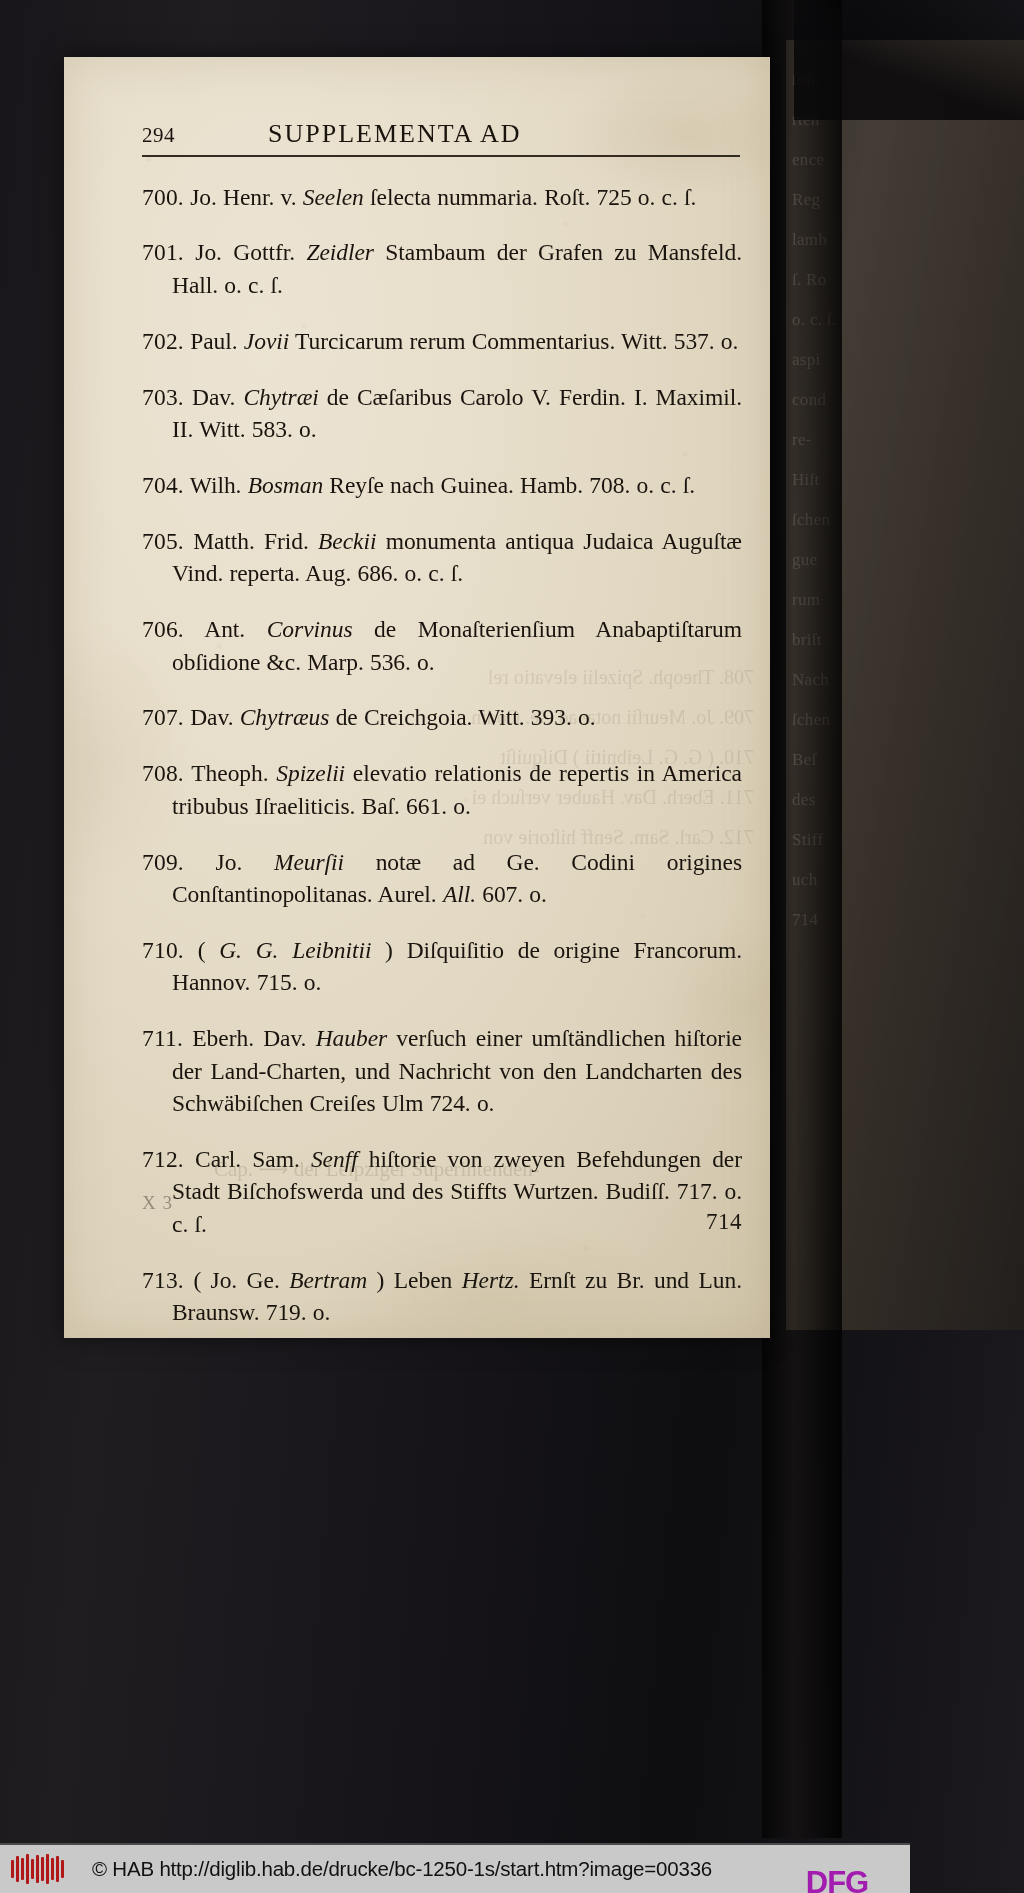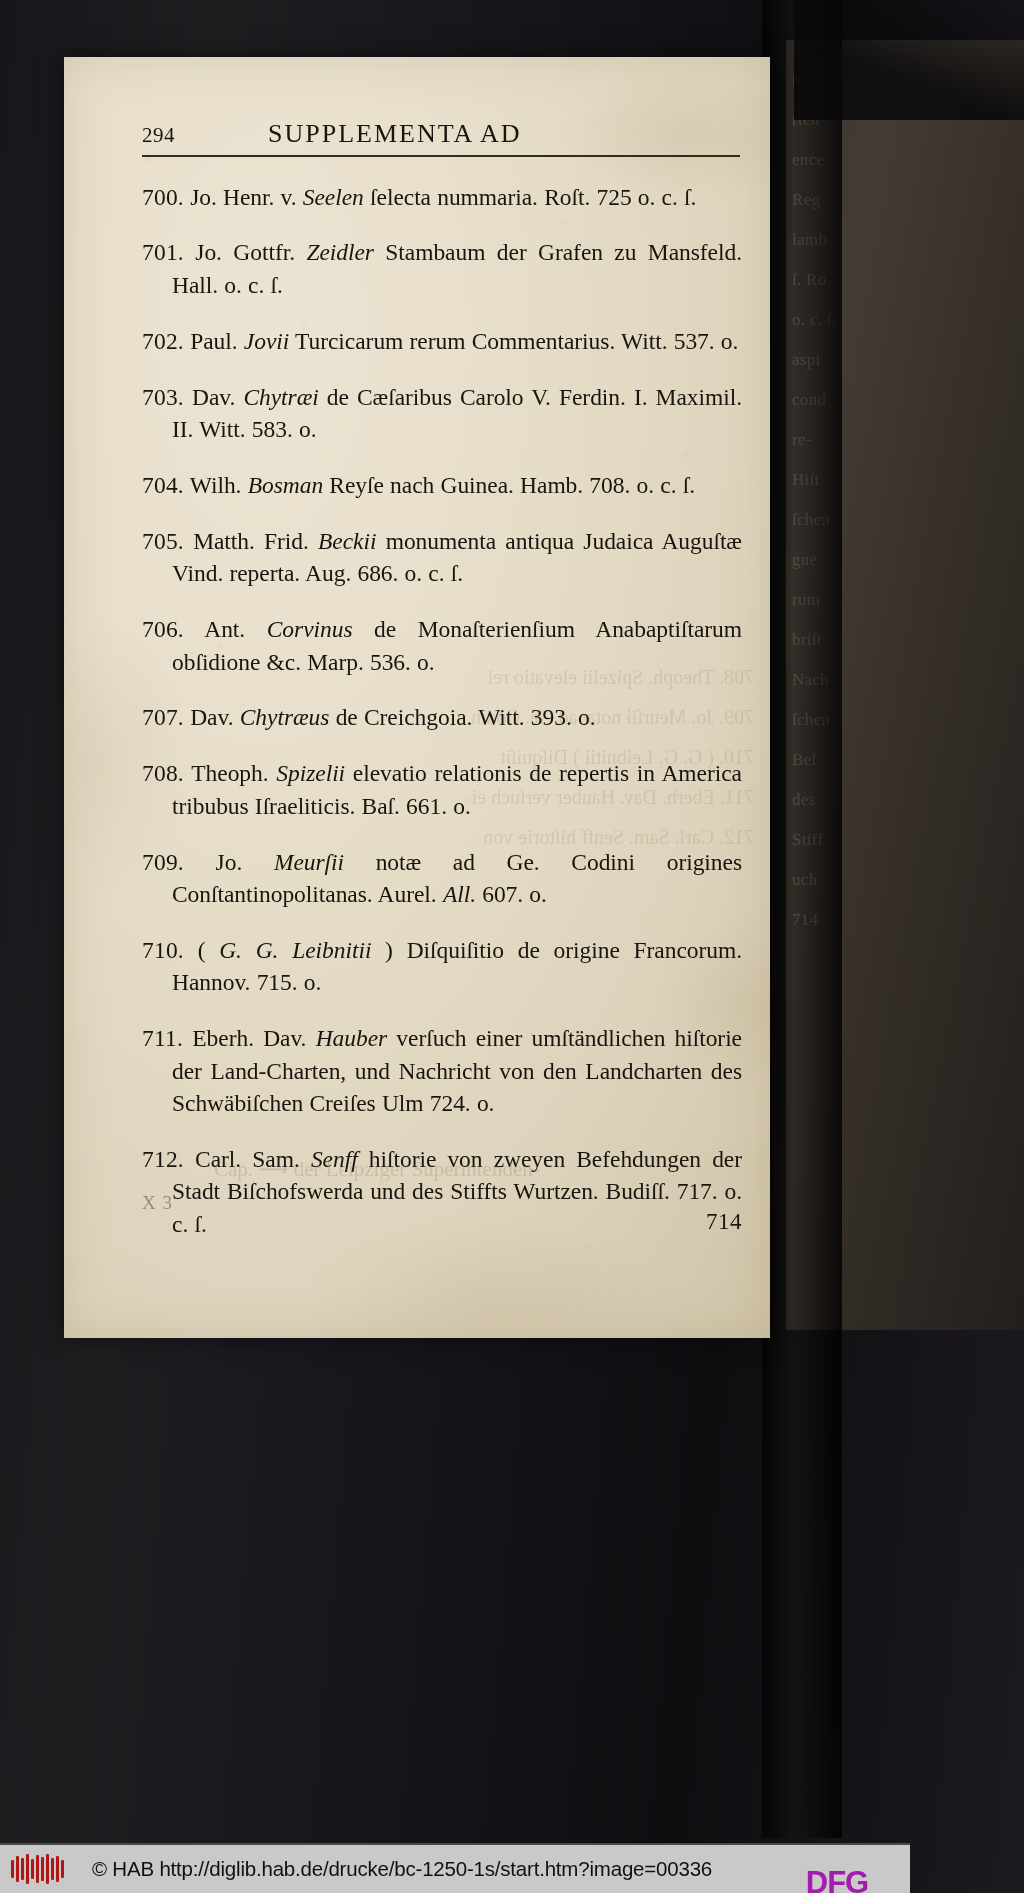--- a/index.html
+++ b/index.html
@@ -324,20 +324,21 @@
         <p class="entry"><span class="num">703.</span> <span>Dav. </span><i>Chytræi</i><span> de Cæſaribus Carolo V. Ferdin. I. Maximil. II. Witt. 583. o.</span></p>
         <p class="entry"><span class="num">704.</span> <span>Wilh. </span><i>Bosman</i><span> Reyſe nach Guinea. Hamb. 708. o. c. ſ.</span></p>
         <p class="entry"><span class="num">705.</span> <span>Matth. Frid. </span><i>Beckii</i><span> monumenta antiqua Judaica Auguſtæ Vind. reperta. Aug. 686. o. c. ſ.</span></p>
         <p class="entry"><span class="num">706.</span> <span>Ant. </span><i>Corvinus</i><span> de Monaſterienſium Anabaptiſtarum obſidione &amp;c. Marp. 536. o.</span></p>
         <p class="entry"><span class="num">707.</span> <span>Dav. </span><i>Chytræus</i><span> de Creichgoia. Witt. 393. o.</span></p>
         <p class="entry"><span class="num">708.</span> <span>Theoph. </span><i>Spizelii</i><span> elevatio relationis de repertis in America tribubus Iſraeliticis. Baſ. 661. o.</span></p>
         <p class="entry"><span class="num">709.</span> <span>Jo. </span><i>Meurſii</i><span> notæ ad Ge. Codini origines Conſtantinopolitanas. Aurel. </span><i>All.</i><span> 607. o.</span></p>
         <p class="entry"><span class="num">710.</span> <span>( </span><i>G. G. Leibnitii</i><span> ) Diſquiſitio de origine Francorum. Hannov. 715. o.</span></p>
         <p class="entry"><span class="num">711.</span> <span>Eberh. Dav. </span><i>Hauber</i><span> verſuch einer umſtändlichen hiſtorie der Land-Charten, und Nachricht von den Landcharten des Schwäbiſchen Creiſes Ulm 724. o.</span></p>
         <p class="entry"><span class="num">712.</span> <span>Carl. Sam. </span><i>Senff</i><span> hiſtorie von zweyen Befehdungen der Stadt Biſchofswerda und des Stiffts Wurtzen. Budiſſ. 717. o. c. ſ.</span></p>
+        <p class="entry"><span class="num">713.</span> <span>( Jo. Ge. </span><i>Bertram</i><span> ) Leben </span><i>Hertz.</i><span> Ernſt zu Br. und Lun. Braunsw. 719. o.</span></p>
       </div>
   </div>
 
   <div id="foot-ghost">Cap. ⟶ der Leipziger Superintenden-</div>
   <div id="signature-mark">X 3</div>
   <div id="catchword">714</div>
 </div>
 
 <div id="footer-bar">
   <div id="hab-mark">

